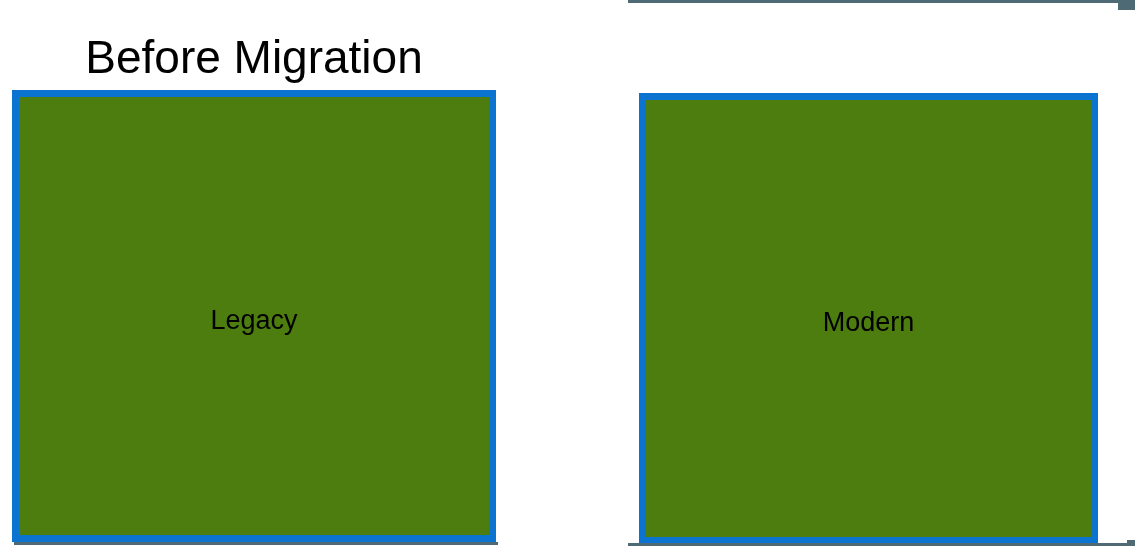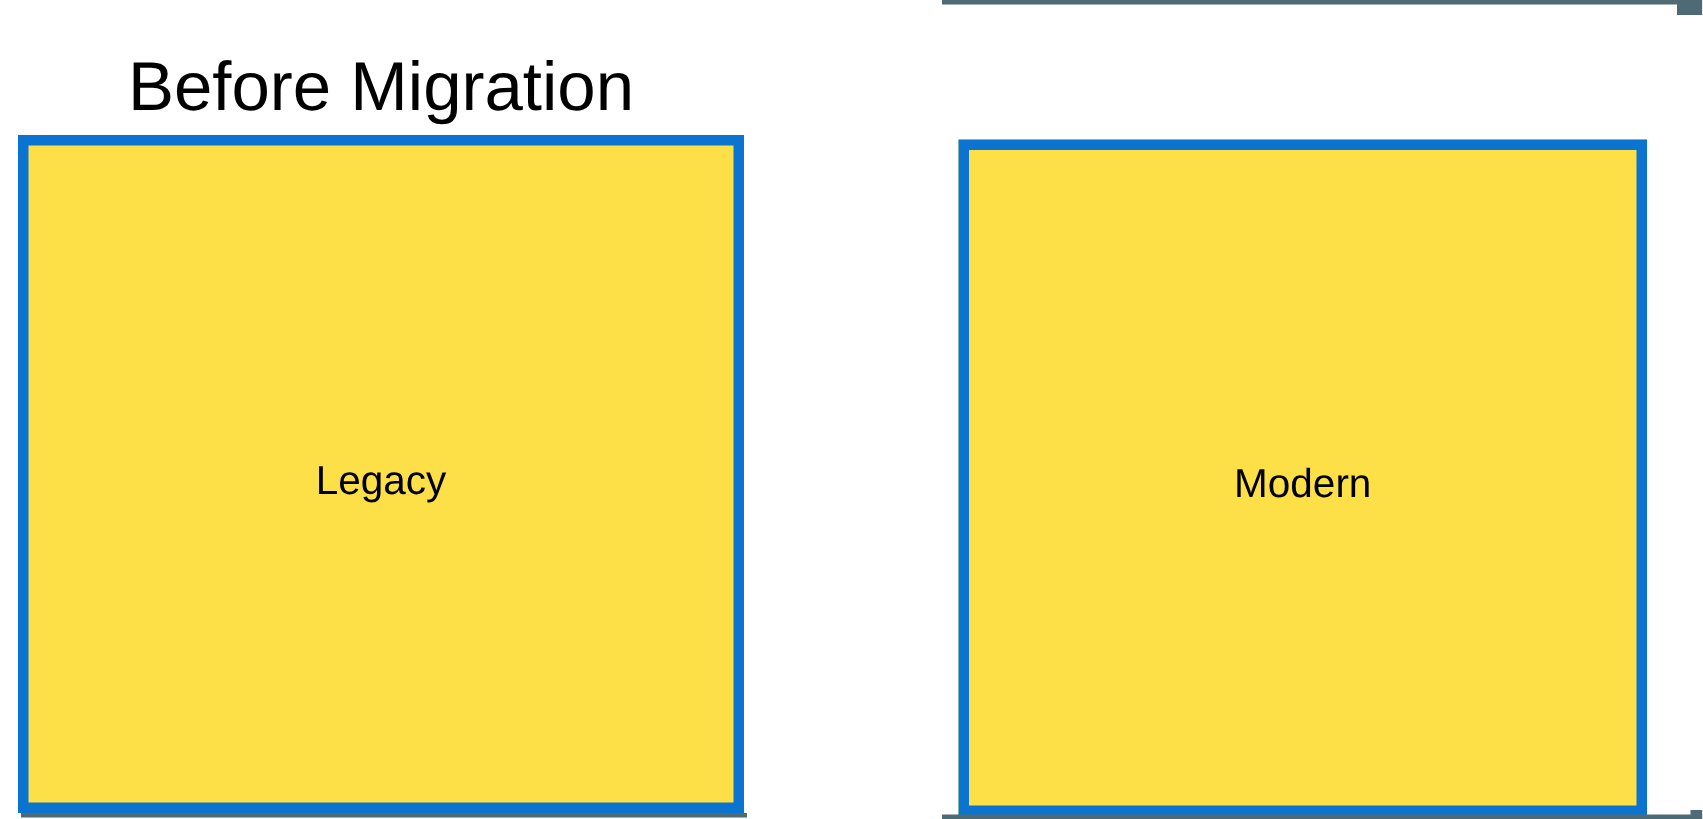--- a/index.html
+++ b/index.html
@@ -22,21 +22,21 @@
     font-weight: 400;
     color: var(--text, #000000);
     white-space: nowrap;
     line-height: 1.1;
   }
   #title-before { left: 12px;  top: 20px; width: 484px; margin-top: 12px; }
   #title-after  { left: 639px; top: 27px; width: 485px; }
 
   .shape-box {
     position: absolute;
-    background: #fde047;
+    background: #4d7c0f;
     border: 7px solid var(--box-border, #0b74d1);
     box-sizing: border-box;
     display: flex;
     align-items: center;
     justify-content: center;
   }
   #box-legacy { left: 12px;  top: 90px; width: 484px; height: 452px; }
   #box-modern { left: 639px; top: 93px; width: 459px; height: 451px; }
 
   .box-label {

